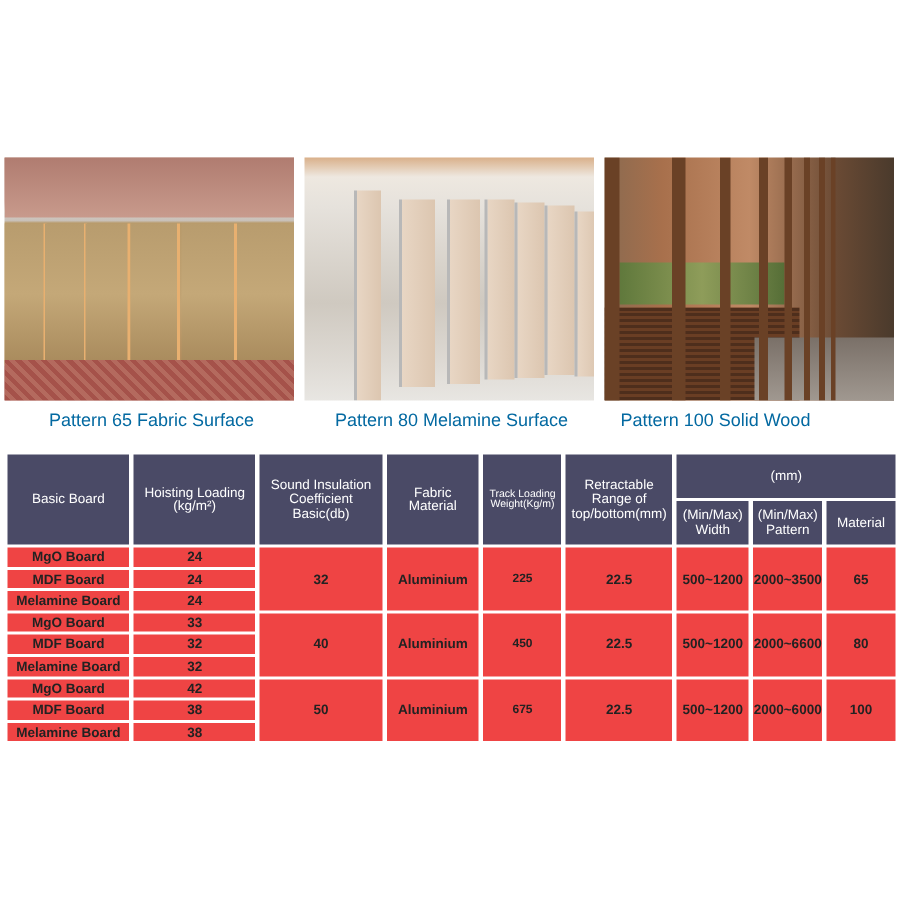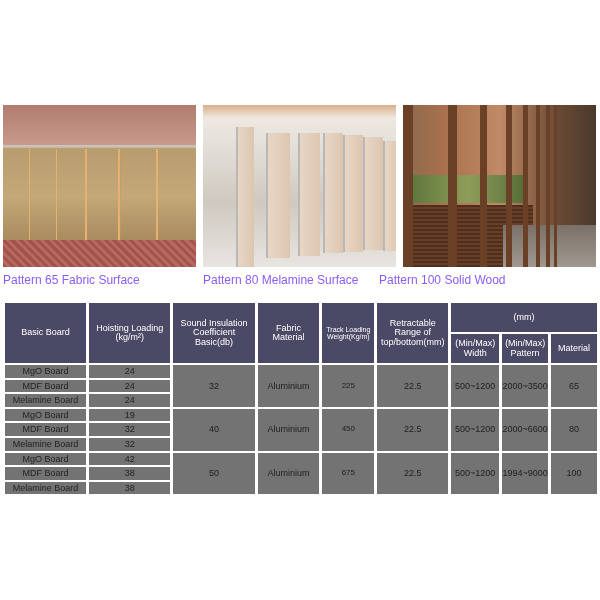--- a/index.html
+++ b/index.html
@@ -1,19 +1,19 @@
 <!DOCTYPE html>
 <html><head>
 <meta charset="utf-8">
 <style>
   html, body { margin:0; padding:0; background:#ffffff; }
   body { width:600px; height:600px; position:relative; overflow:hidden;
          font-family:"Liberation Sans", sans-serif; color:#222; }
   .photo { position:absolute; top:105px; height:162px; overflow:hidden; }
-  .cap { position:absolute; top:273px; font-size:12px; color:#8b5cf6; text-align:left; width:196px; }
+  .cap { position:absolute; top:273px; font-size:12px; color:#0369a1; text-align:center; width:196px; }
   
   #p1 { left:3px; width:193px;
         background:linear-gradient(to bottom,#b07a6a 0%,#c4958a 18%,#d8d0c8 22%,#c8c0b8 26%,#b89a6a 27%,#c2a474 60%,#b48c5c 85%,#9a4a44 86%,#a8584e 100%); }
   #p1 .panel { position:absolute; top:44px; height:94px; background:linear-gradient(to bottom,#b89c6e,#c4a878 50%,#a88a5c); border-right:2px solid #e8b070; }
   #p1 .ceil { position:absolute; left:0; top:0; width:100%; height:40px; background:linear-gradient(to bottom,#b07c70,#c89a8c); }
   #p1 .floor { position:absolute; left:0; top:135px; width:100%; height:27px; background:repeating-linear-gradient(45deg,#a5524a 0 3px,#b46a5e 3px 6px); }
   
   #p2 { left:203px; width:193px;
         background:linear-gradient(to bottom,#d9b08a 0%,#eee8e0 8%,#e6e2dc 20%,#cfc9c0 60%,#dedad4 85%,#e8e6e2 100%); }
   #p2 .leaf { position:absolute; background:linear-gradient(to right,#e8d6c4,#dcc6b0); border-left:2px solid #b8b8b8; }
@@ -21,21 +21,21 @@
   #p3 { left:403px; width:193px;
         background:linear-gradient(to right,#8a6a50 0%,#a8704c 20%,#c08a66 50%,#6a4a34 80%,#4a3a2c 100%); }
   #p3 .post { position:absolute; top:0; height:162px; background:#6a4126; }
   #p3 .louver { position:absolute; left:0; top:100px; width:130px; height:62px;
                 background:repeating-linear-gradient(to bottom,#4e2e1c 0 2px,#6a3e24 2px 4px); }
   #p3 .green { position:absolute; left:10px; top:70px; width:110px; height:28px; background:linear-gradient(to right,#5a7a3a,#8aa05a,#4e6e34); opacity:.9; }
   #p3 .floor { position:absolute; left:100px; top:120px; width:93px; height:42px; background:linear-gradient(to bottom,#7a7068,#a09890); }
 
   table.spec { position:absolute; left:2px; top:301px; border-collapse:separate; border-spacing:3px 2px; font-size:9px; }
   table.spec th { background:#4a4a66; color:#ffffff; font-weight:normal; text-align:center; line-height:1.05; padding:0 2px; }
-  table.spec td { background:#737373; color:#222; text-align:center; padding:0; height:12.6px; line-height:12.6px; }
+  table.spec td { background:#ef4444; color:#222; text-align:center; padding:0; height:12.6px; line-height:12.6px;font-weight:bold; }
   table.spec th.small { font-size:7px; }
   table.spec td.small { font-size:8px; }
 </style>
 </head>
 <body>
 
 <div class="photo" id="p1">
   <div class="ceil"></div>
   <div class="panel" style="left:0;width:26px"></div>
   <div class="panel" style="left:27px;width:26px"></div>
@@ -118,21 +118,21 @@
       <td>MDF Board</td>
       <td>24</td>
     </tr>
     <tr>
       <td>Melamine Board</td>
       <td>24</td>
     </tr>
 
     <tr>
       <td>MgO Board</td>
-      <td>19</td>
+      <td>33</td>
       <td rowspan="3">40</td>
       <td rowspan="3">Aluminium</td>
       <td rowspan="3" class="small">450</td>
       <td rowspan="3">22.5</td>
       <td rowspan="3">500~1200</td>
       <td rowspan="3">2000~6600</td>
       <td rowspan="3">80</td>
     </tr>
     <tr>
       <td>MDF Board</td>
@@ -144,21 +144,21 @@
     </tr>
 
     <tr>
       <td>MgO Board</td>
       <td>42</td>
       <td rowspan="3">50</td>
       <td rowspan="3">Aluminium</td>
       <td rowspan="3" class="small">675</td>
       <td rowspan="3">22.5</td>
       <td rowspan="3">500~1200</td>
-      <td rowspan="3">1994~9000</td>
+      <td rowspan="3">2000~6000</td>
       <td rowspan="3">100</td>
     </tr>
     <tr>
       <td>MDF Board</td>
       <td>38</td>
     </tr>
     <tr>
       <td>Melamine Board</td>
       <td>38</td>
     </tr>

